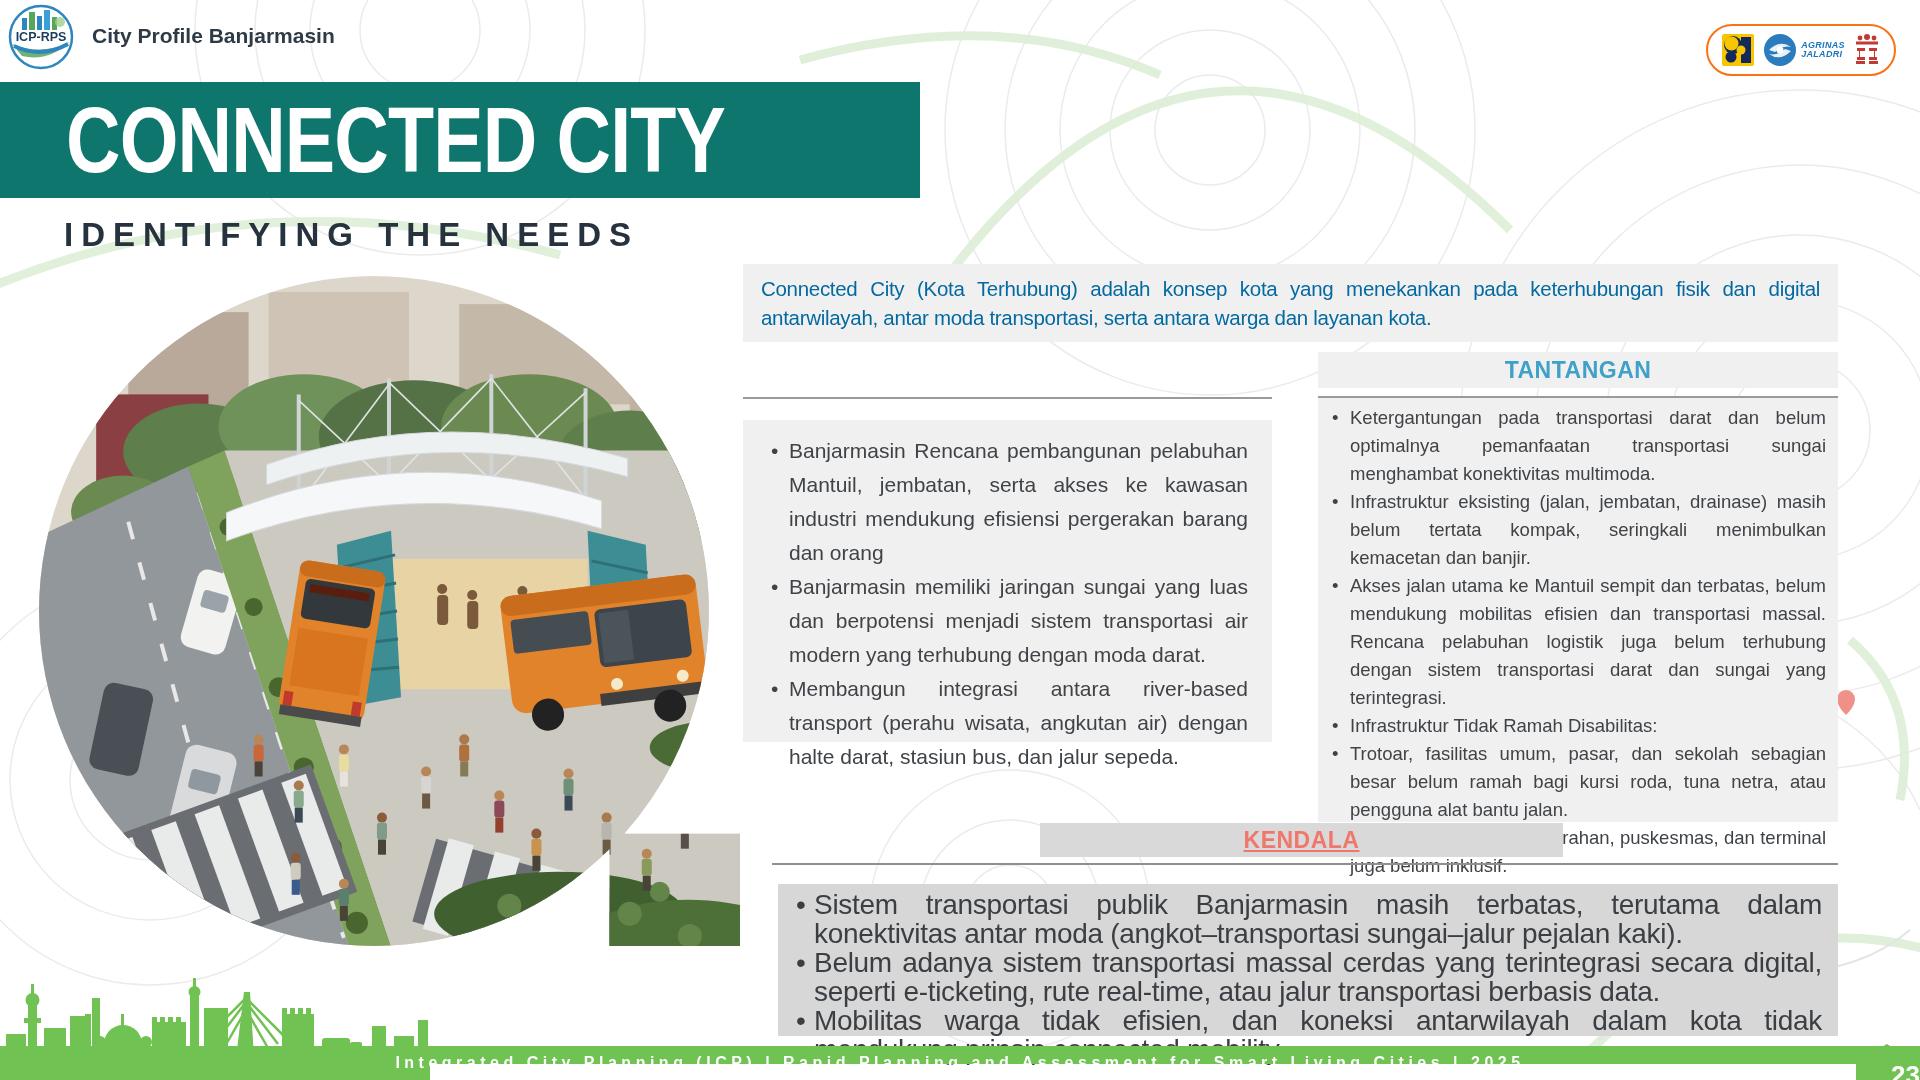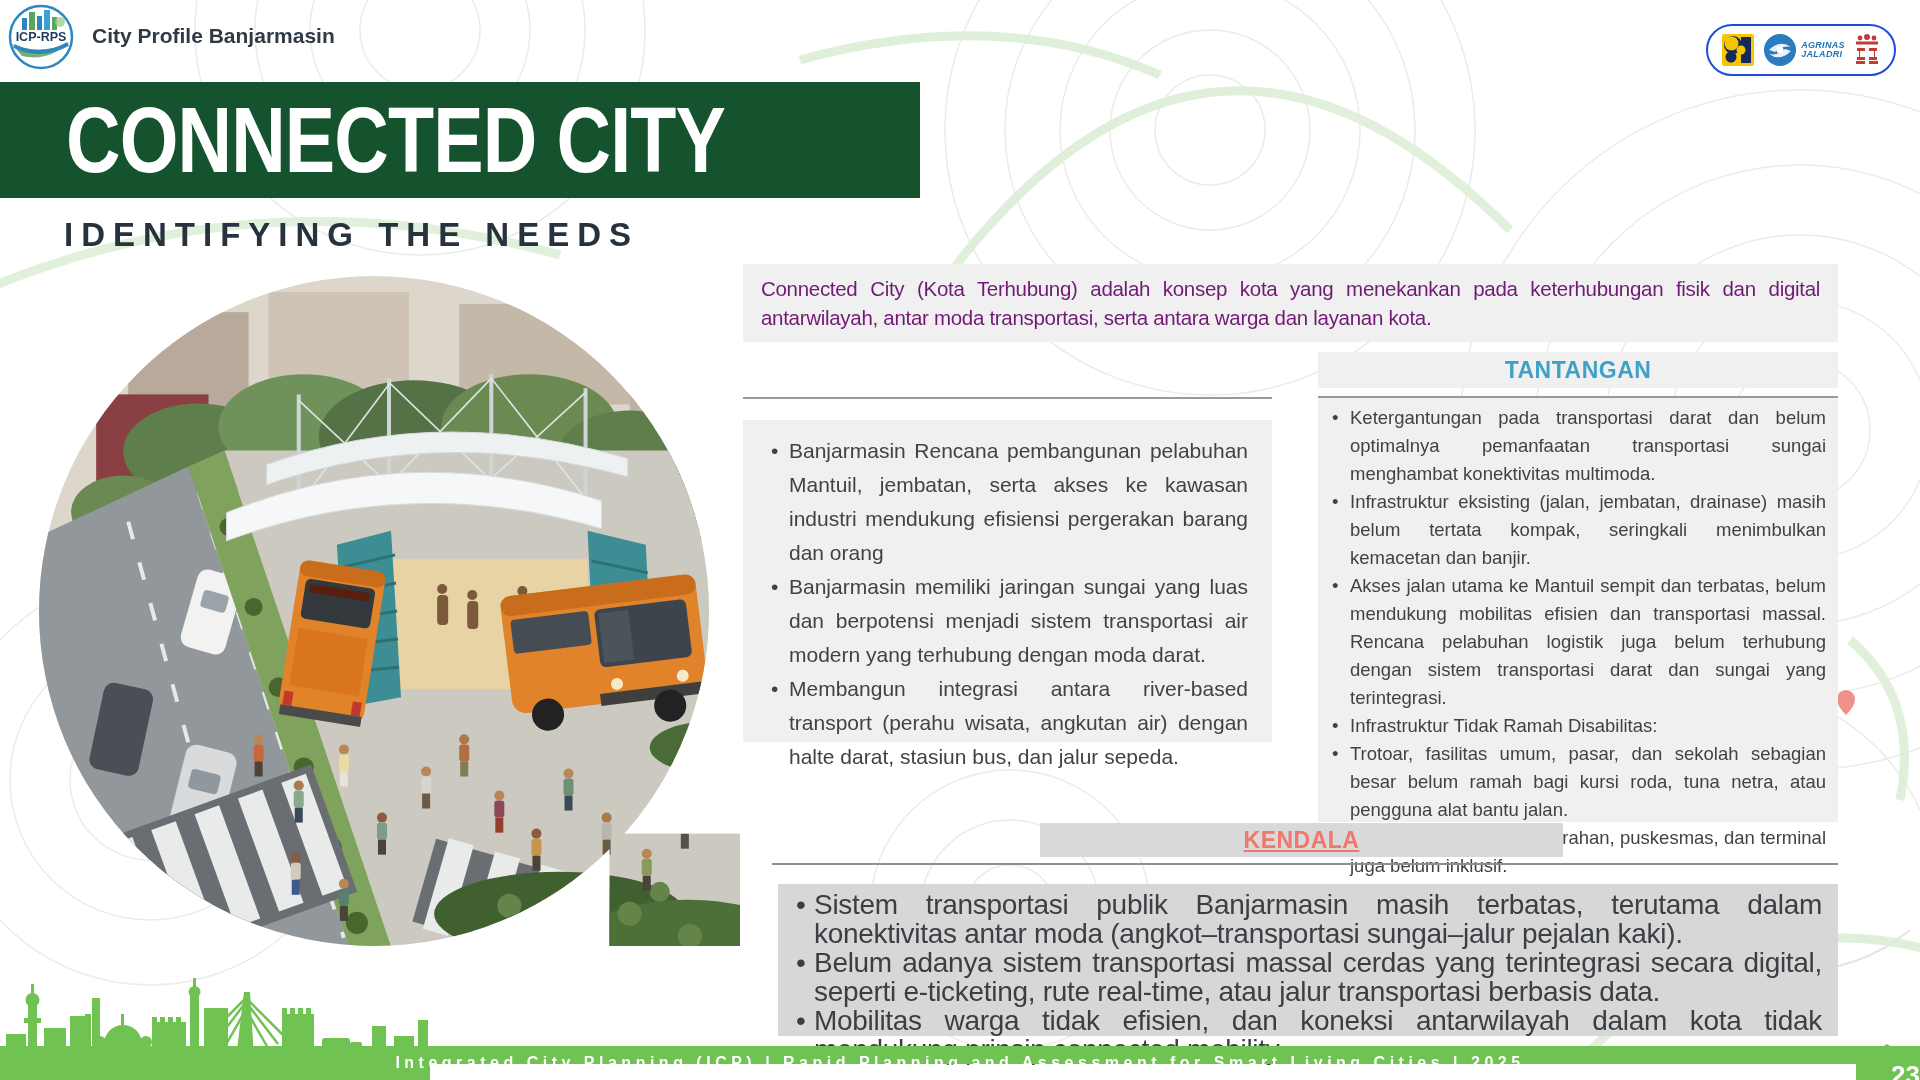--- a/index.html
+++ b/index.html
@@ -7,43 +7,43 @@
         font-family:"Liberation Sans",sans-serif;color:#3f4347;}
   svg{display:block;}
 
   
   .topo{position:absolute;left:0;top:0;width:1920px;height:1080px;}
 
   
   .brand-logo{position:absolute;left:8px;top:4px;width:66px;height:66px;}
   .brand-title{position:absolute;left:92px;top:24px;font-size:21px;font-weight:700;color:#2e3a45;}
   .partner-pill{position:absolute;left:1706px;top:24px;width:190px;height:52px;background:#fff;
-                border:2px solid #1d4ed8;border-radius:27px;display:flex;align-items:center;
+                border:2px solid #f97316;border-radius:27px;display:flex;align-items:center;
                 justify-content:center;gap:9px;box-sizing:border-box;}
   .agrinas-wrap{display:flex;align-items:center;gap:4px;}
   .agrinas-text{font-size:9px;font-weight:700;color:#1b75bb;line-height:1.05;letter-spacing:.3px;
                 font-style:italic;}
 
   
-  .banner{position:absolute;left:0;top:82px;width:920px;height:116px;background:#14532d;
+  .banner{position:absolute;left:0;top:82px;width:920px;height:116px;background:#0f766e;
           display:flex;align-items:center;}
   .banner-text{display:inline-block;transform:scaleX(.82);transform-origin:left center;
                margin-left:66px;font-size:92px;font-weight:700;color:#ffffff;letter-spacing:-1px;
                white-space:nowrap;}
   .subtitle{position:absolute;left:64px;top:216px;font-size:33px;font-weight:700;color:#26323e;
             letter-spacing:8px;white-space:nowrap;}
 
   
   .photo{position:absolute;left:38px;top:276px;width:702px;height:670px;}
 
   
   .box{background:#f0f0f0;}
   .intro{position:absolute;left:743px;top:264px;width:1095px;box-sizing:border-box;
          padding:10px 18px;font-size:20.5px;line-height:29px;letter-spacing:-0.3px;
-         text-align:justify;color:#701a75;}
+         text-align:justify;color:#0369a1;}
   .col-header{position:absolute;height:36px;line-height:36px;text-align:center;background:#f0f0f0;
               font-size:23px;font-weight:700;letter-spacing:.5px;}
   .rule{position:absolute;height:2px;background:#9a9a9a;}
   ul.bullets{margin:0;box-sizing:border-box;list-style:none;position:absolute;}
   ul.bullets li{position:relative;padding-left:24px;text-align:justify;}
   ul.bullets li::before{content:"\2022";position:absolute;left:6px;}
 
   .peluang-h{left:743px;top:352px;width:529px;color:#5cbe4a;}
   .peluang-line{left:743px;top:397px;width:529px;}
   .peluang-b{left:743px;top:420px;width:529px;height:322px;padding:14px 24px 0 22px;

